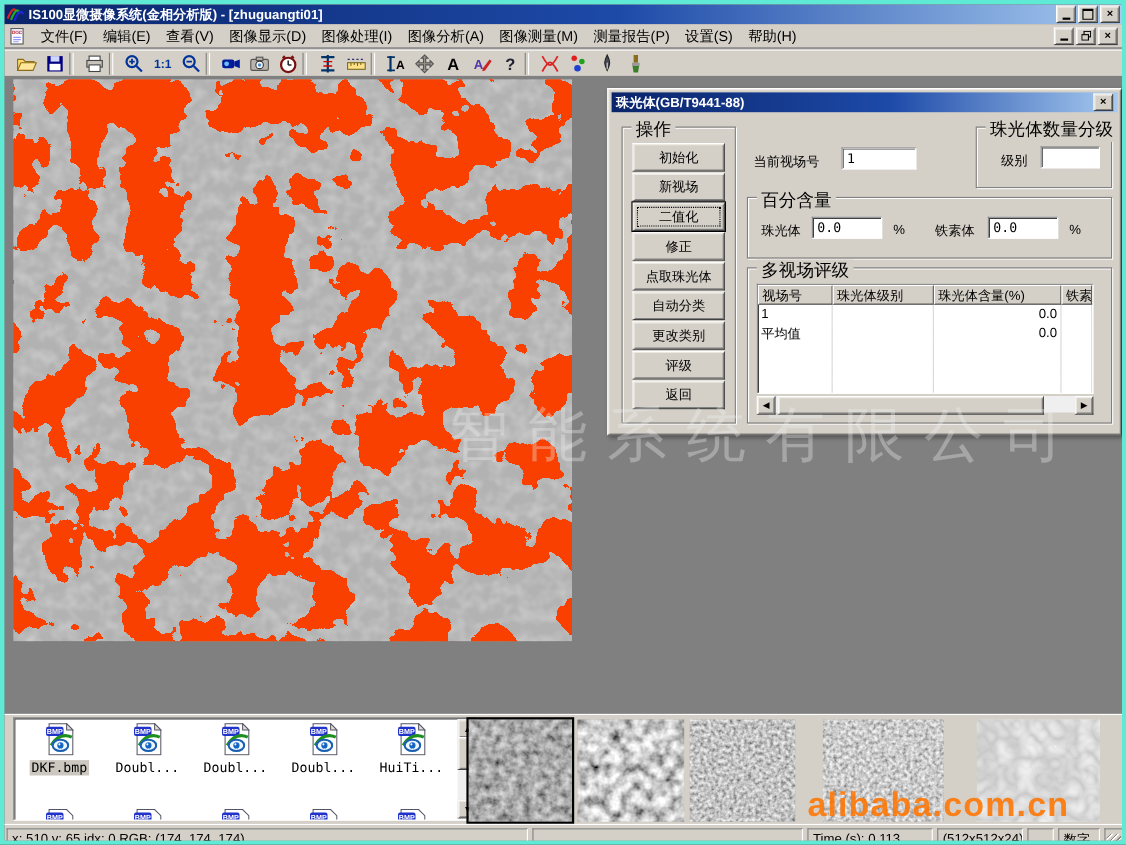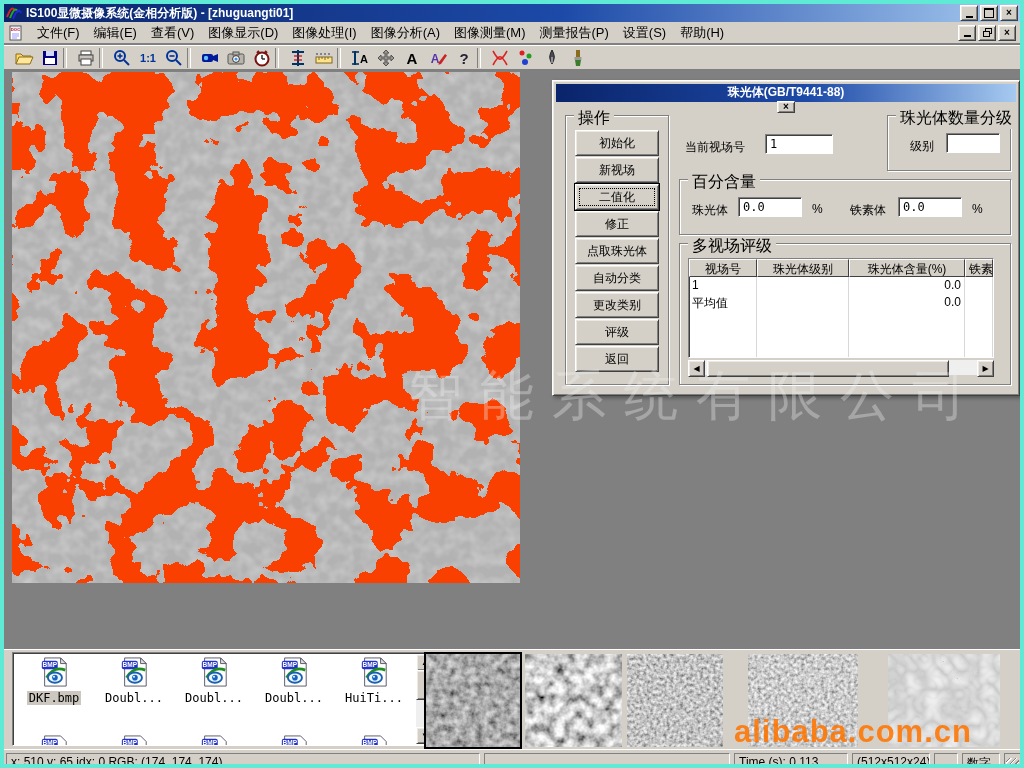--- a/index.html
+++ b/index.html
@@ -30,42 +30,42 @@
     display:flex;align-items:center;padding:0 4px;box-sizing:border-box;}
   .tbtn{width:26px;height:22px;display:flex;align-items:center;justify-content:flex-end;}
   .sep{width:2px;height:20px;border-left:1px solid #808080;border-right:1px solid #fff;margin:0 3px;}
   
   .dialog{position:absolute;left:548px;top:76px;width:468px;height:316px;background:#d4d0c8;
     border:1px solid;border-color:#fff #404040 #404040 #fff;
     box-shadow:inset 1px 1px 0 #ece9e2, inset -1px -1px 0 #808080, 2px 2px 4px rgba(0,0,0,.35);
     box-sizing:border-box;z-index:20;}
   .dtitle{position:absolute;left:3px;top:3px;right:3px;height:18px;
     background:linear-gradient(90deg,#0a246a,#1d4aa8 55%,#a6caf0);
-    display:flex;align-items:center;padding:0 4px;box-sizing:border-box;flex-direction:column;}
+    display:flex;align-items:center;padding:0 4px;box-sizing:border-box;}
   .dtitle .title{color:#fff;font-weight:bold;font-size:12px;flex:1;}
   .group{position:absolute;border:1px solid #808080;box-shadow:1px 1px 0 #fff, inset 1px 1px 0 #fff;}
   .legend{position:absolute;top:-8px;left:8px;background:#d4d0c8;padding:0 4px;font-size:16px;white-space:nowrap;}
   .opbtn{position:absolute;left:9px;width:82px;height:24px;font-size:12px;}
   .opbtn.focused{outline:1px solid #000;outline-offset:0;}
   .opbtn.focused::after{content:"";position:absolute;inset:3px;border:1px dotted #000;}
   .dlabel{position:absolute;font-size:12px;white-space:nowrap;}
   .dinput{position:absolute;height:20px;background:#fff;border:1px solid;
     border-color:#808080 #fff #fff #808080;box-shadow:inset 1px 1px 0 #404040;
     font-family:"DejaVu Sans Mono",monospace;font-size:12px;padding:1px 4px;box-sizing:border-box;}
   input.dinput{outline:none;}
   
   .gridwrap{position:absolute;left:8px;top:14px;width:306px;height:100px;background:#fff;
     border:1px solid;border-color:#808080 #fff #fff #808080;box-shadow:inset 1px 1px 0 #404040;
     overflow:hidden;box-sizing:border-box;}
   .gridrow{display:flex;height:17px;}
   .gridhead{height:18px;}
   .gcell{box-sizing:border-box;padding:1px 3px;font-size:12px;white-space:nowrap;overflow:hidden;
     border-right:1px solid #d8d8d8;}
   .gridhead .gcell{background:#d4d0c8;border:1px solid;border-color:#fff #404040 #404040 #fff;
-    text-align:center;}
+    text-align:left;}
   .c0{width:68px;flex:none;}.c1{width:92px;flex:none;}.c2{width:116px;flex:none;}.c3{flex:1;}
   .num{text-align:right;}
   .hscroll{position:absolute;left:8px;top:116px;width:306px;height:15px;background:#efefef;display:flex;}
   .sbtn{width:15px;height:15px;flex:none;font-size:8px;}
   .hthumb{height:15px;width:240px;margin-left:2px;}
   
   .bottomband{position:absolute;left:0;top:645px;width:100%;height:100px;background:#d4d0c8;
     border-top:1px solid #fff;}
   .filepanel{position:absolute;left:8px;top:648px;width:422px;height:94px;background:#fff;
     border:1px solid;border-color:#808080 #fff #fff #808080;box-shadow:inset 1px 1px 0 #404040;

